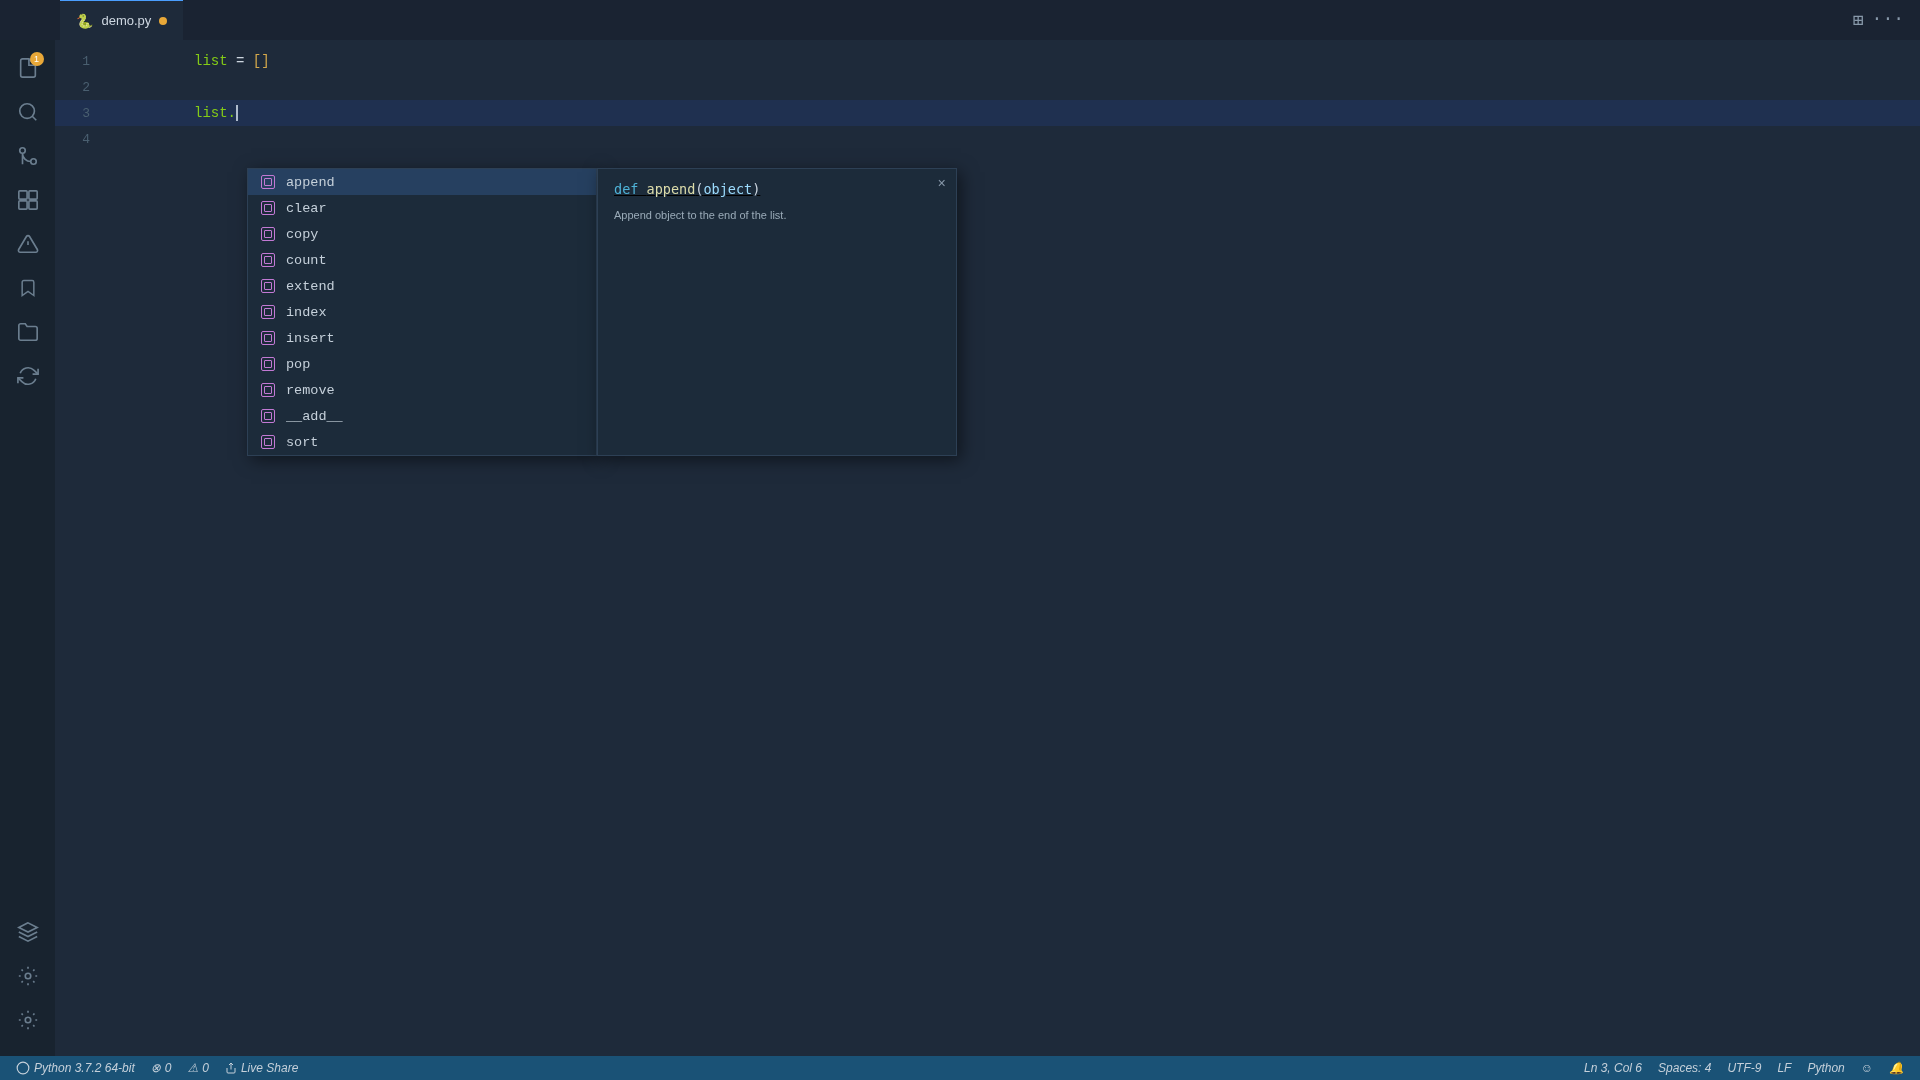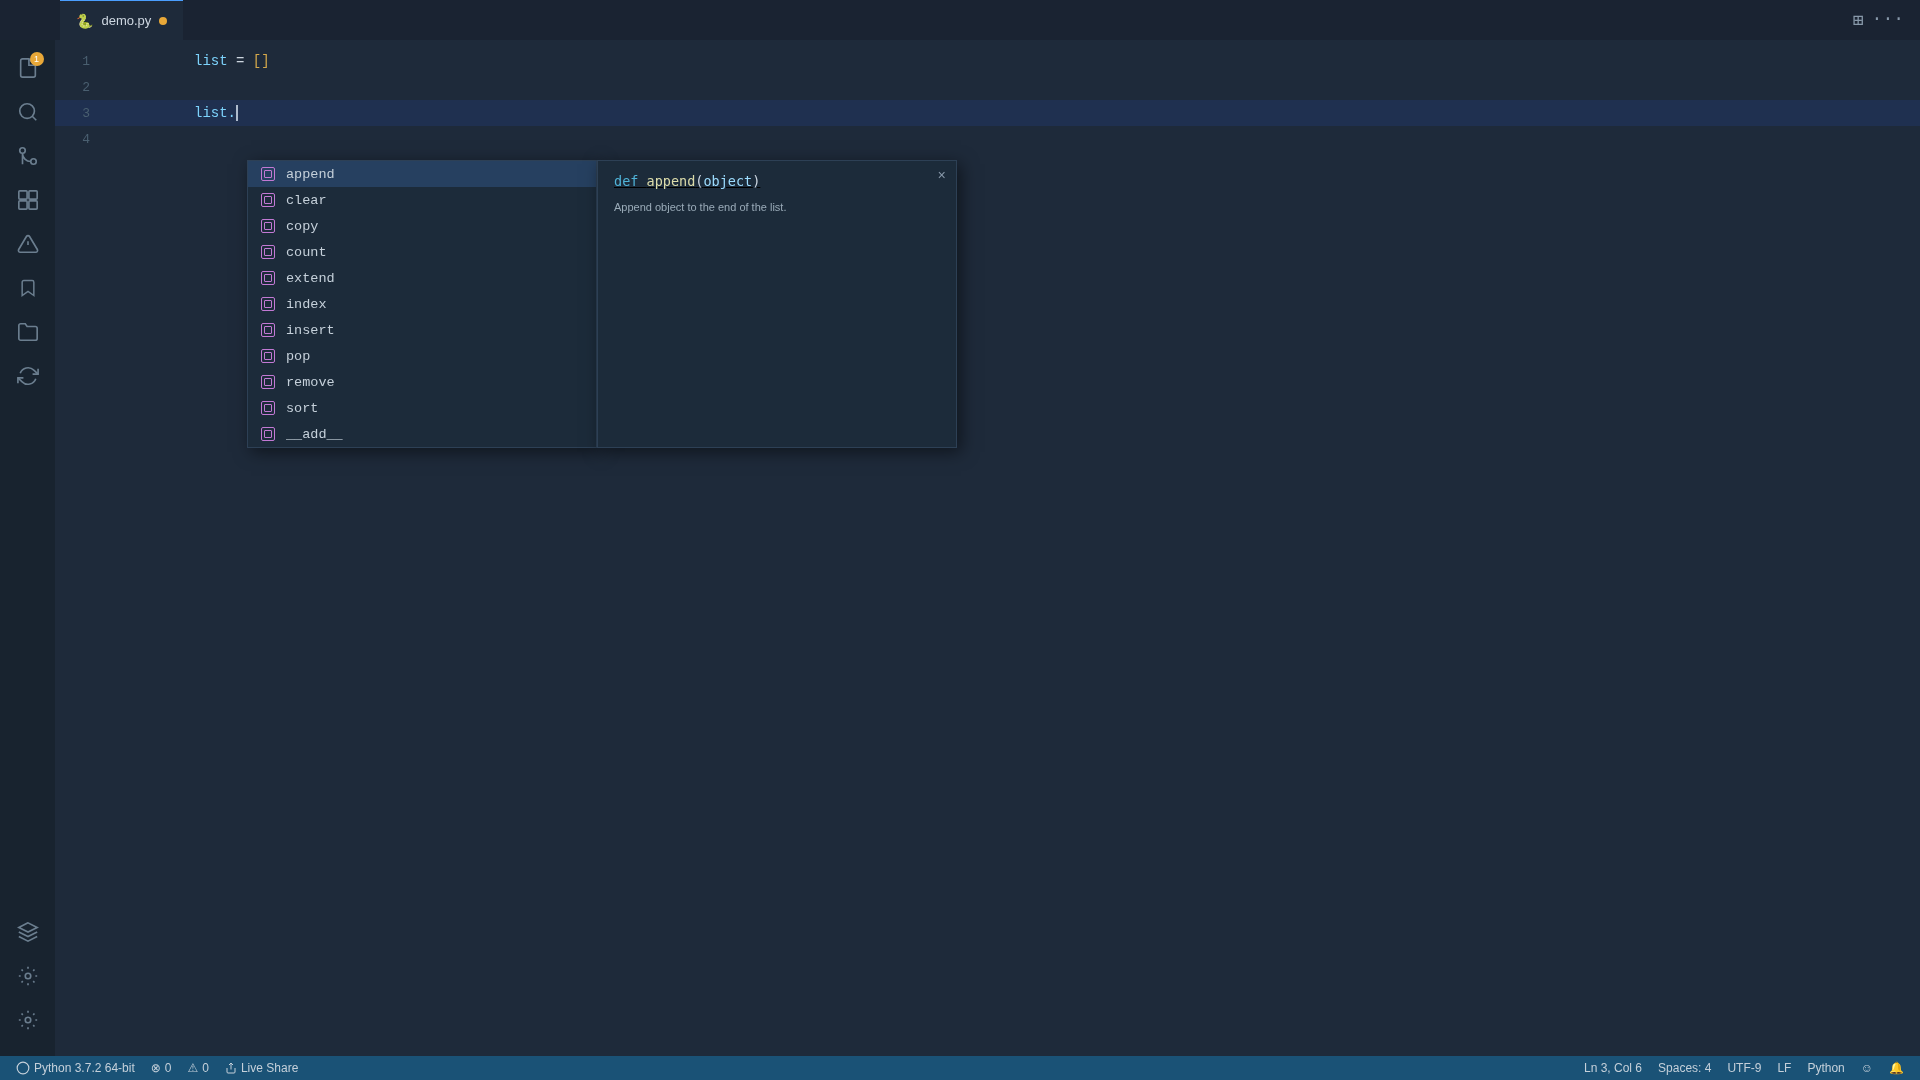--- a/index.html
+++ b/index.html
@@ -140,37 +140,37 @@
       flex-shrink: 0;
       user-select: none;
     }
     .line-content {
       color: #cdd6e0;
       white-space: pre;
     }
     .code-line.active-line {
       background: #1f3050;
     }
-    .kw-white { color: #7dd3fc; }
+    .kw-white { color: #84cc16; }
     .kw-symbol { color: #cdd6e0; }
     .kw-bracket { color: #d4a84b; }
     .cursor {
       display: inline-block;
       width: 2px;
       height: 16px;
       background: #aebbcc;
       vertical-align: middle;
       animation: blink 1s step-end infinite;
     }
     @keyframes blink { 50% { opacity: 0; } }
 
     
     .autocomplete-container {
       position: absolute;
-      top: 120px;
+      top: 128px;
       left: 192px;
       display: flex;
       z-index: 100;
     }
     .autocomplete-list {
       width: 350px;
       background: #1c2b3a;
       border: 1px solid #2d4055;
       box-shadow: 4px 4px 16px rgba(0,0,0,0.5);
     }
@@ -254,20 +254,21 @@
       height: 24px;
       background: #1a5276;
       display: flex;
       align-items: center;
       padding: 0 16px;
       gap: 16px;
       font-size: 12px;
       color: #c5d0da;
       font-family: -apple-system, BlinkMacSystemFont, 'Segoe UI', sans-serif;
       flex-shrink: 0;
+      font-style: italic;
     }
     .status-item {
       display: flex;
       align-items: center;
       gap: 4px;
       white-space: nowrap;
     }
     .status-left {
       display: flex;
       align-items: center;
@@ -453,27 +454,27 @@
           <div class="autocomplete-item">
             <div class="method-icon">
                 <div class="cube-icon"></div>
               </div>
             <span>remove</span>
           </div>
           <div class="autocomplete-item">
             <div class="method-icon">
                 <div class="cube-icon"></div>
               </div>
+            <span>__add__</span>
+          </div>
+          <div class="autocomplete-item">
+            <div class="method-icon">
+                <div class="cube-icon"></div>
+              </div>
             <span>sort</span>
-          </div>
-          <div class="autocomplete-item">
-            <div class="method-icon">
-                <div class="cube-icon"></div>
-              </div>
-            <span>__add__</span>
           </div>
         </div>
 
         <div class="doc-panel">
           <span class="doc-close">×</span>
           <div class="doc-signature">
             <span class="doc-kw">def </span><span class="doc-fn">append</span><span class="doc-paren">(</span><span class="doc-param">object</span><span class="doc-paren">)</span>
           </div>
           <div class="doc-description">Append object to the end of the list.</div>
         </div>

